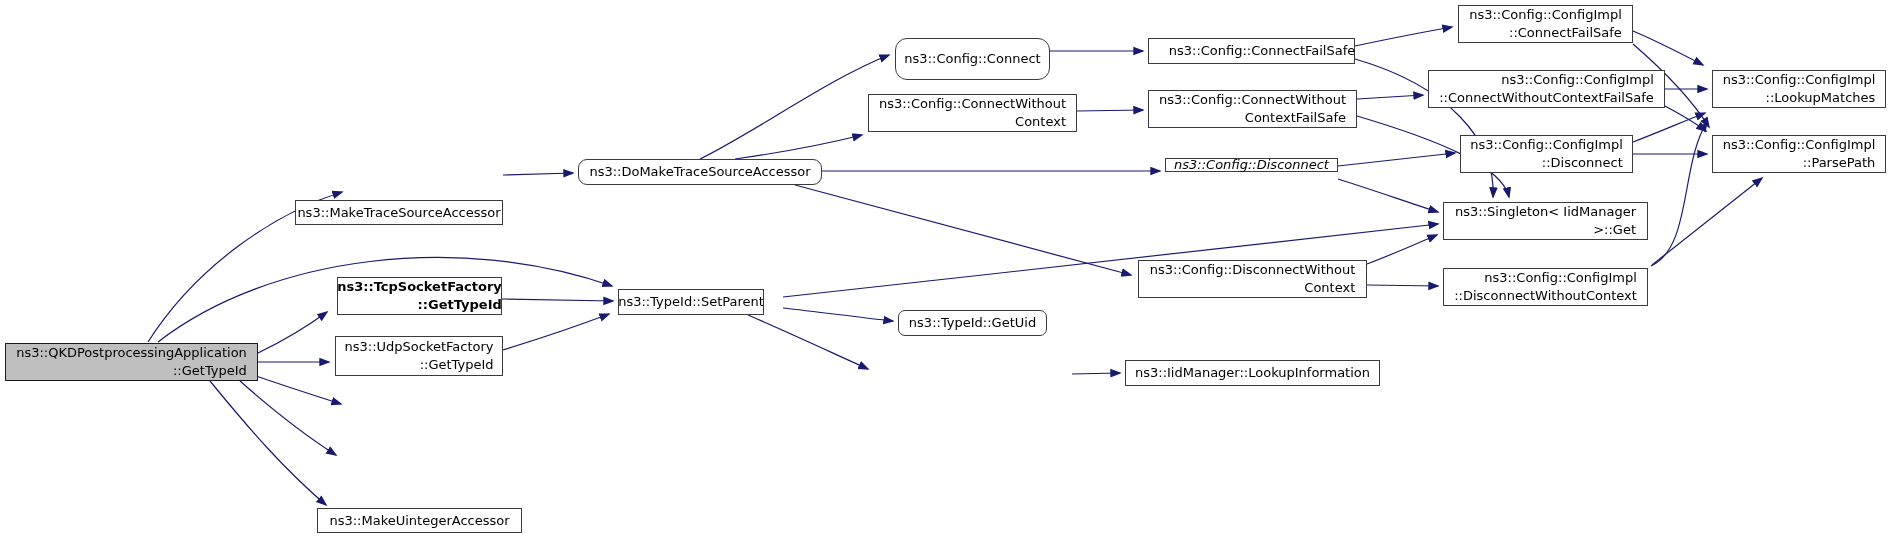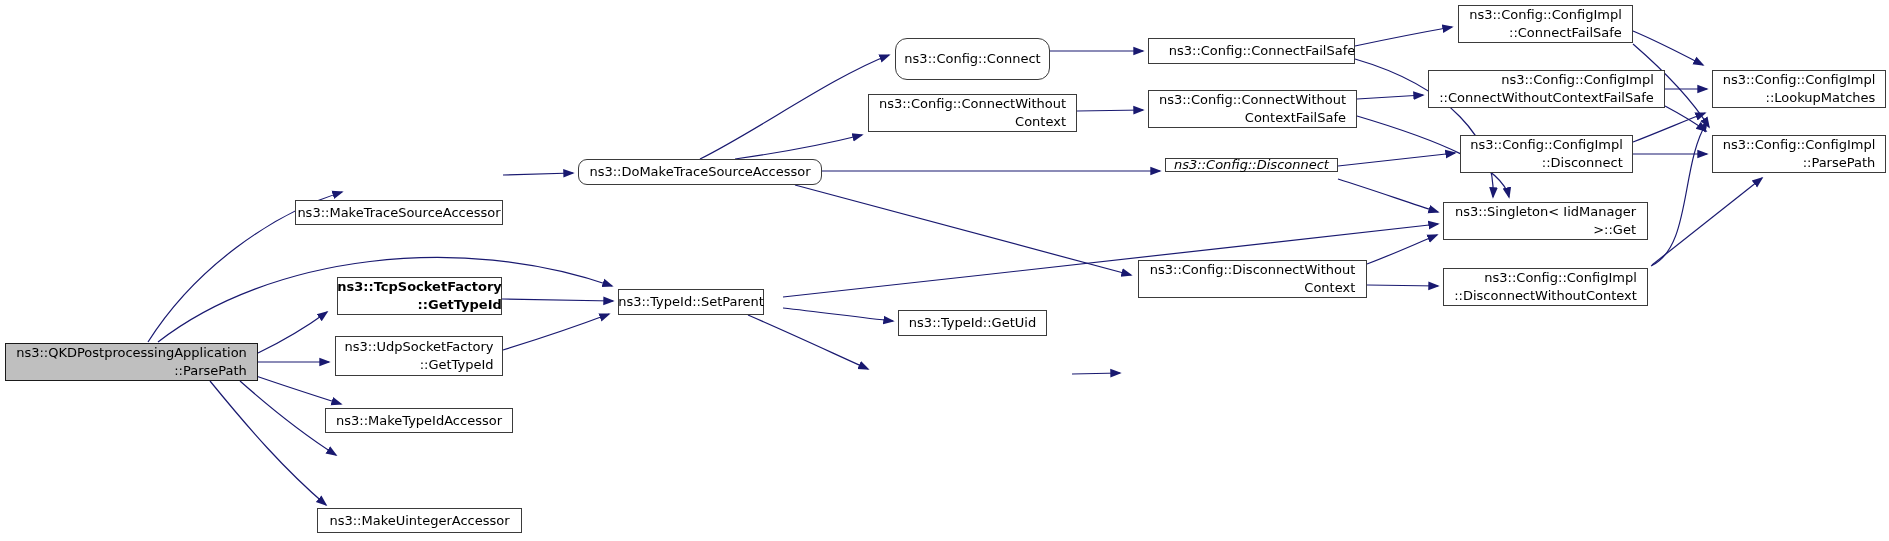--- a/index.html
+++ b/index.html
@@ -77,21 +77,21 @@
       <path marker-end="url(#arrow)" d="M 1665,89 L 1707,89"></path>
       <path marker-end="url(#arrow)" d="M 1665,106 C 1680,114 1694,122 1706,131"></path>
       <path marker-end="url(#arrow)" d="M 1633,142 C 1659,132 1682,122 1705,113"></path>
       <path marker-end="url(#arrow)" d="M 1633,154 L 1707,154"></path>
       <path marker-end="url(#arrow)" d="M 1651,266 C 1692,247 1680,165 1707,122"></path>
       <path marker-end="url(#arrow)" d="M 1652,265 L 1762,178"></path>
     </g>
   </svg>
 
   <div class="node root" style="left:5px;top:343px;width:253px;height:38px;">ns3::QKDPostprocessingApplication
-::ParsePath</div>
+::GetTypeId</div>
   <div class="node" style="left:295px;top:163px;width:208px;height:25px;margin-top:37px;">ns3::MakeTraceSourceAccessor</div>
   <div class="node" style="left:578px;top:159px;width:244px;height:26px;border-radius:9px;">ns3::DoMakeTraceSourceAccessor</div>
   <div class="node" style="left:895px;top:38px;width:155px;height:42px;border-radius:12px;">ns3::Config::Connect</div>
   <div class="node" style="left:868px;top:94px;width:209px;height:38px;">ns3::Config::ConnectWithout
 Context</div>
   <div class="node" style="left:1148px;top:38px;width:207px;height:26px;padding-left:21px;">ns3::Config::ConnectFailSafe</div>
   <div class="node" style="left:1148px;top:90px;width:209px;height:38px;">ns3::Config::ConnectWithout
 ContextFailSafe</div>
   <div class="node" style="left:1458px;top:5px;width:175px;height:38px;">ns3::Config::ConfigImpl
 ::ConnectFailSafe</div>
@@ -104,21 +104,21 @@
   <div class="node" style="left:1712px;top:135px;width:174px;height:38px;">ns3::Config::ConfigImpl
 ::ParsePath</div>
   <div class="node" style="left:1165px;top:158px;width:173px;height:14px;font-style:italic;">ns3::Config::Disconnect</div>
   <div class="node" style="left:1443px;top:202px;width:205px;height:38px;">ns3::Singleton&lt; IidManager
 &gt;::Get</div>
   <div class="node" style="left:1138px;top:260px;width:229px;height:38px;">ns3::Config::DisconnectWithout
 Context</div>
   <div class="node" style="left:1443px;top:268px;width:205px;height:38px;">ns3::Config::ConfigImpl
 ::DisconnectWithoutContext</div>
   <div class="node" style="left:618px;top:289px;width:146px;height:26px;">ns3::TypeId::SetParent</div>
-  <div class="node" style="left:898px;top:310px;width:149px;height:26px;">ns3::TypeId::GetUid</div>
+  <div class="node" style="left:898px;top:310px;width:149px;height:26px;border-radius:7px;">ns3::TypeId::GetUid</div>
+  <div class="node" style="left:1125px;top:360px;width:255px;height:26px;">ns3::IidManager::LookupInformation</div>
   <div class="node" style="left:337px;top:277px;width:165px;height:38px;font-weight:bold;">ns3::TcpSocketFactory
 ::GetTypeId</div>
   <div class="node" style="left:335px;top:336px;width:168px;height:40px;">ns3::UdpSocketFactory
 ::GetTypeId</div>
-  <div class="node" style="left:325px;top:408px;width:188px;height:25px;">ns3::MakeTypeIdAccessor</div>
   <div class="node" style="left:317px;top:508px;width:205px;height:25px;">ns3::MakeUintegerAccessor</div>
 
 </div>
 
 </body></html>

